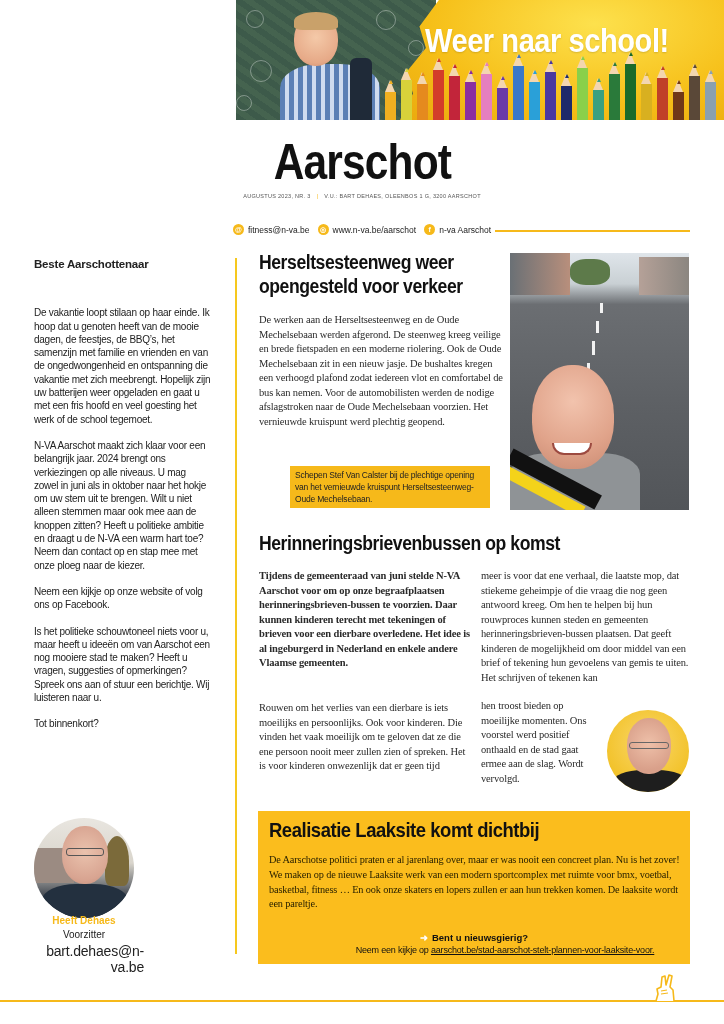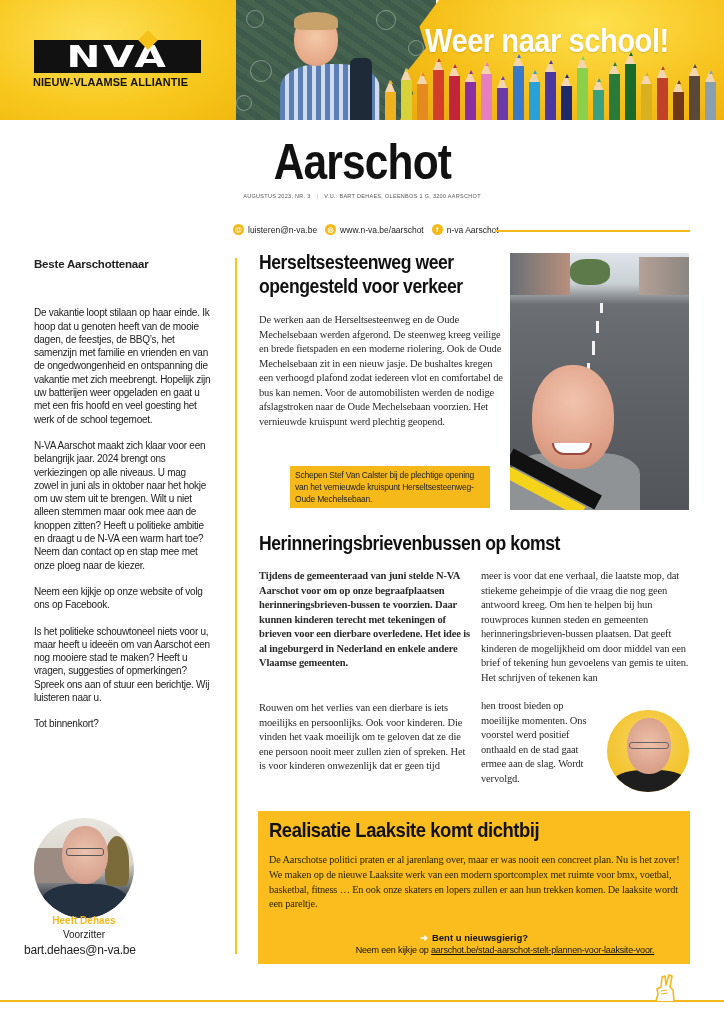--- a/index.html
+++ b/index.html
@@ -67,21 +67,21 @@
   .author-photo { position: absolute; left: 34px; top: 818px; width: 100px; height: 100px; border-radius: 50%; overflow: hidden;
     background: linear-gradient(180deg, #e9e6e0 0%, #d9d5cc 45%, #39404a 80%, #262b33 100%); }
   .ap-building { position: absolute; left: 0; top: 30px; width: 40px; height: 35px; background: #9b8b82; }
   .ap-tree { position: absolute; right: 5px; top: 18px; width: 24px; height: 50px; border-radius: 50% 50% 20% 20%; background: #7b6a3a; }
   .ap-face { position: absolute; left: 28px; top: 8px; width: 46px; height: 58px; border-radius: 48%; background: radial-gradient(circle at 50% 45%, #eac2ad 0%, #d8a491 70%, #c28c78 100%); }
   .ap-glasses { position: absolute; left: 32px; top: 30px; width: 38px; height: 8px; border: 1.5px solid #555; border-radius: 3px; }
   .ap-body { position: absolute; left: 8px; top: 66px; width: 86px; height: 40px; border-radius: 40% 40% 0 0; background: #23303f; }
 
   .author-name { position: absolute; left: 34px; width: 100px; top: 915px; text-align: center; font-weight: bold; font-size: 10px; color: #f6b91a; }
   .author-role { position: absolute; left: 34px; width: 100px; top: 929px; text-align: center; font-size: 10px; color: #222; }
-  .author-email { position: absolute; left: 24px; width: 120px; top: 943px; text-align: left; font-size: 12px; color: #222; letter-spacing: -0.2px; }
+  .author-email { position: absolute; left: 24px; width: 120px; top: 943px; text-align: right; font-size: 14px; color: #222; letter-spacing: -0.2px; }
 
   
   .h-art { font-weight: bold; color: #111; letter-spacing: -0.5px; }
   .a1-title { position: absolute; left: 259px; top: 250px; width: 250px; font-size: 20px; line-height: 24px; text-decoration: underline; }
   .a1-title span { display: inline-block; transform: scaleX(0.88); transform-origin: left; white-space: nowrap; }
   .serif-body { font-family: "Liberation Serif", serif; font-size: 10.5px; line-height: 14.5px; color: #2a2a2a; letter-spacing: -0.15px; }
   .a1-body { position: absolute; left: 259px; top: 313px; width: 245px; }
   .a1-caption { position: absolute; left: 290px; top: 466px; width: 200px; background: #f6b91a; padding: 3px 5px; font-size: 8.5px; line-height: 12px; color: #222; letter-spacing: -0.2px; }
 
   .a1-photo { position: absolute; left: 510px; top: 253px; width: 179px; height: 257px; overflow: hidden;
@@ -121,27 +121,20 @@
   .box3-link-line a { color: #111; text-decoration: underline; }
 
   
   .footer-rule { position: absolute; left: 0; top: 1000px; width: 724px; height: 1.5px; background: #f6b91a; }
   .victory { position: absolute; left: 652px; top: 972px; width: 30px; height: 30px; }
 </style>
 </head>
 <body>
 
 <div class="banner">
-  <div class="banner-left">
-    <div class="logo-box">
-      <div class="logo-letters">NVA</div>
-    </div>
-    <div class="logo-diamond"></div>
-    <div class="logo-sub">NIEUW-VLAAMSE ALLIANTIE</div>
-  </div>
   <div class="banner-chalk">
     <div class="chalk-doodle" style="left:10px;top:10px;width:18px;height:18px;"></div>
     <div class="chalk-doodle" style="left:14px;top:60px;width:22px;height:22px;"></div>
     <div class="chalk-doodle" style="left:0px;top:95px;width:16px;height:16px;"></div>
     <div class="chalk-doodle" style="left:140px;top:10px;width:20px;height:20px;"></div>
     <div class="chalk-doodle" style="left:172px;top:40px;width:16px;height:16px;"></div>
   </div>
   <div class="kid">
     <div class="kid-shirt"></div>
     <div class="kid-strap"></div>
@@ -260,21 +253,21 @@
 </div>
 
 <div class="town-title"><span>Aarschot</span></div>
 <div class="meta-line">
   <span>AUGUSTUS 2023, NR. 3</span><span class="sep">|</span><span>V.U.: BART DEHAES, OLEENBOS 1 G, 3200 AARSCHOT</span>
 </div>
 
 <div class="contacts">
   <div class="contact">
     <span class="c-icon">@</span>
-    <span>luisteren@n-va.be</span>
+    <span>fitness@n-va.be</span>
   </div>
   <div class="contact">
     <span class="c-icon">◎</span>
     <span>www.n-va.be/aarschot</span>
   </div>
   <div class="contact">
     <span class="c-icon">f</span>
     <span>n-va Aarschot</span>
   </div>
 </div>

